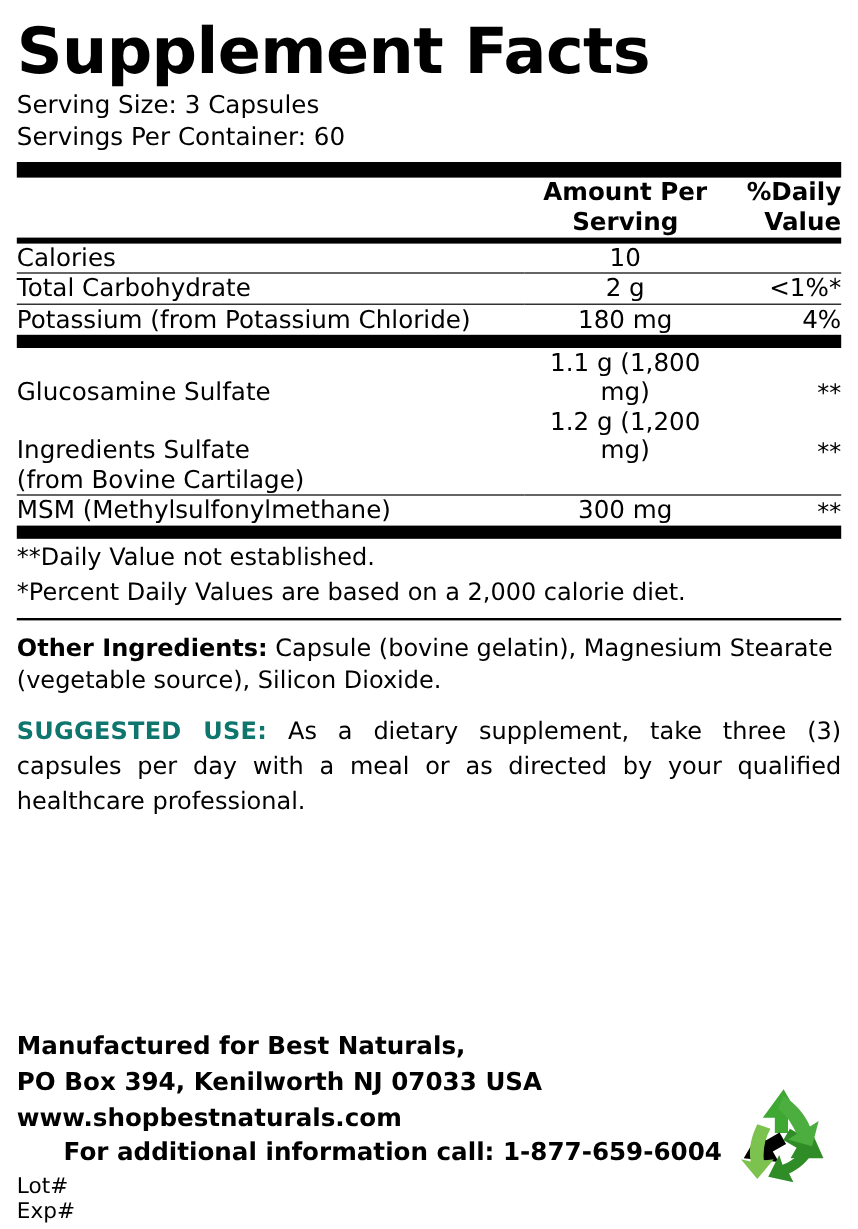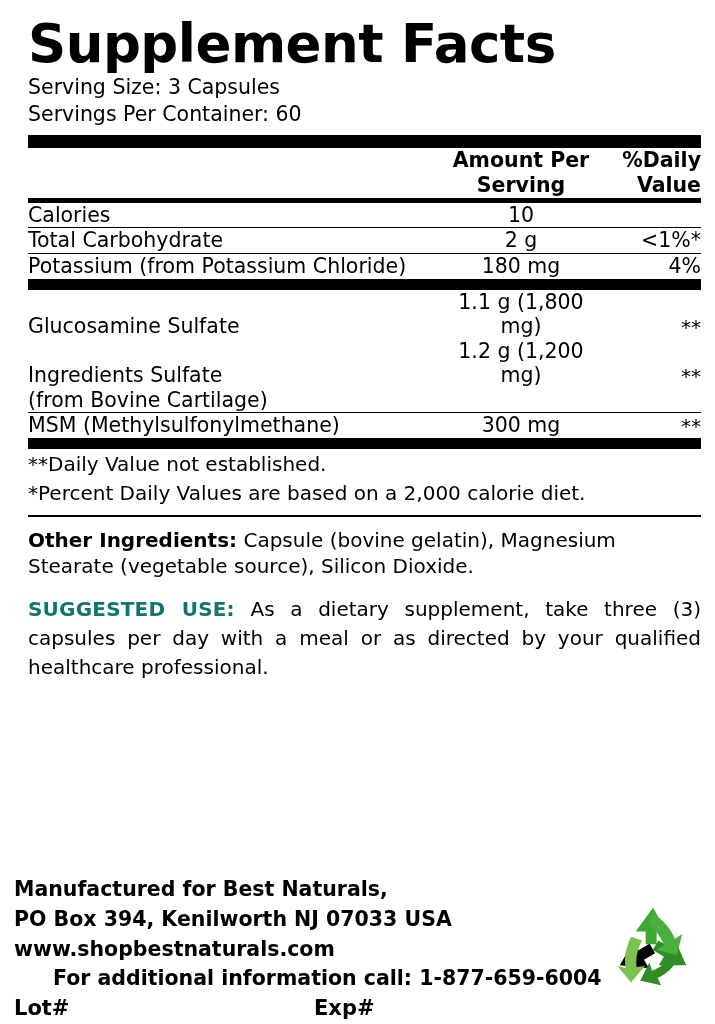--- a/index.html
+++ b/index.html
@@ -12,21 +12,21 @@
     height: 1024px;
     font-family: "DejaVu Sans", sans-serif;
     color: #000000;
     -webkit-font-smoothing: antialiased;
   }
   .panel {
     position: relative;
     width: 715px;
     height: 1024px;
     box-sizing: border-box;
-    padding: 8px 14px 0 28px;
+    padding: 8px 14px 0 14px;
   }
 
   
   .title {
     font-size: 53px;
     font-weight: bold;
     letter-spacing: -0.5px;
     line-height: 1.05;
     margin: 8px 0 2px 0;
     white-space: nowrap;
@@ -146,23 +146,24 @@
     line-height: 1.45;
   }
   .footer-left {
     font-size: 20.5px;
     font-weight: bold;
     line-height: 1.45;
     margin-left: 39px;
   }
   .lot-line {
     display: flex;
-    font-size: 21px;
-    font-weight: bold;
+    font-size: 18px;
+    font-weight: normal;
     padding-top: 2px;
+    flex-direction: column;
   }
   .lot-line .lot { width: 300px; }
 
   .recycle {
     position: absolute;
     right: 16px;
     bottom: 36px;
     width: 92px;
     height: 84px;
   }

